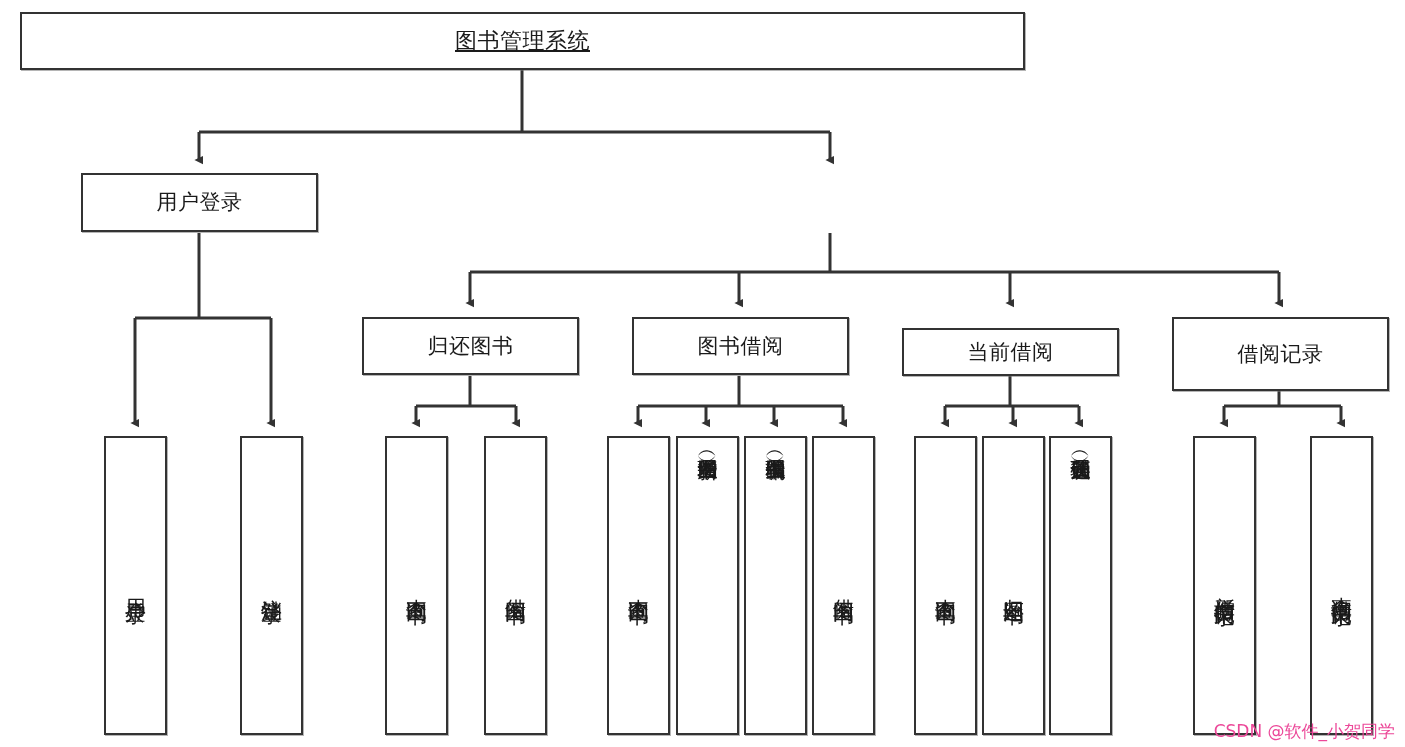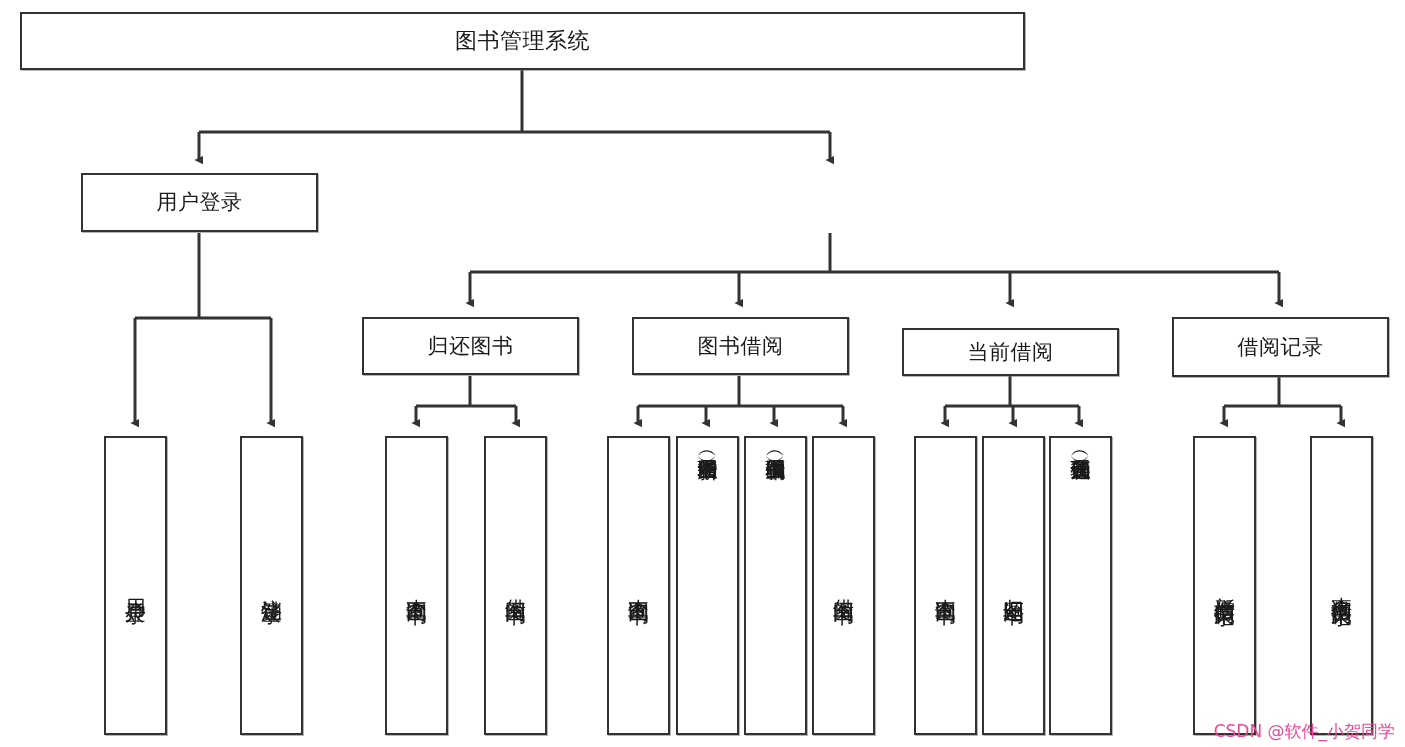--- a/index.html
+++ b/index.html
@@ -155,38 +155,38 @@
     </g>
 
     <g stroke="#333333" stroke-width="3" fill="none">
       <path d="M 1279 376 L 1279 406"></path>
       <path d="M 1224 406 L 1341 406"></path>
       <path d="M 1224 406 L 1224 423" marker-end="url(#arrowhead)"></path>
       <path d="M 1341 406 L 1341 423" marker-end="url(#arrowhead)"></path>
     </g>
   </svg>
 
-  <div class="node horizontal root" style="left:20px; top:12px; width:1005px; height:58px;">
+  <div class="node horizontal root" style="left:20px; top:12px; width:1005px; height:58px;text-decoration:underline;">
     <span class="node-label">图书管理系统</span>
   </div>
 
   <div class="node horizontal" style="left:81px; top:173px; width:237px; height:59px;">
     <span class="node-label">用户登录</span>
   </div>
 
   <div class="node horizontal" style="left:362px; top:317px; width:217px; height:58px;">
     <span class="node-label">归还图书</span>
   </div>
   <div class="node horizontal" style="left:632px; top:317px; width:217px; height:58px;">
     <span class="node-label">图书借阅</span>
   </div>
   <div class="node horizontal" style="left:902px; top:328px; width:217px; height:48px;">
     <span class="node-label">当前借阅</span>
   </div>
-  <div class="node horizontal" style="left:1172px; top:317px; width:217px; height:60px;">
+  <div class="node horizontal" style="left:1172px; top:317px; width:217px; height:74px;">
     <span class="node-label">借阅记录</span>
   </div>
 
   <div class="node vertical centered" style="left:104px; top:436px; width:63px; height:299px;">
     <span class="node-label">用户登录</span>
   </div>
   <div class="node vertical centered" style="left:240px; top:436px; width:63px; height:299px;">
     <span class="node-label">注销登录</span>
   </div>
 

